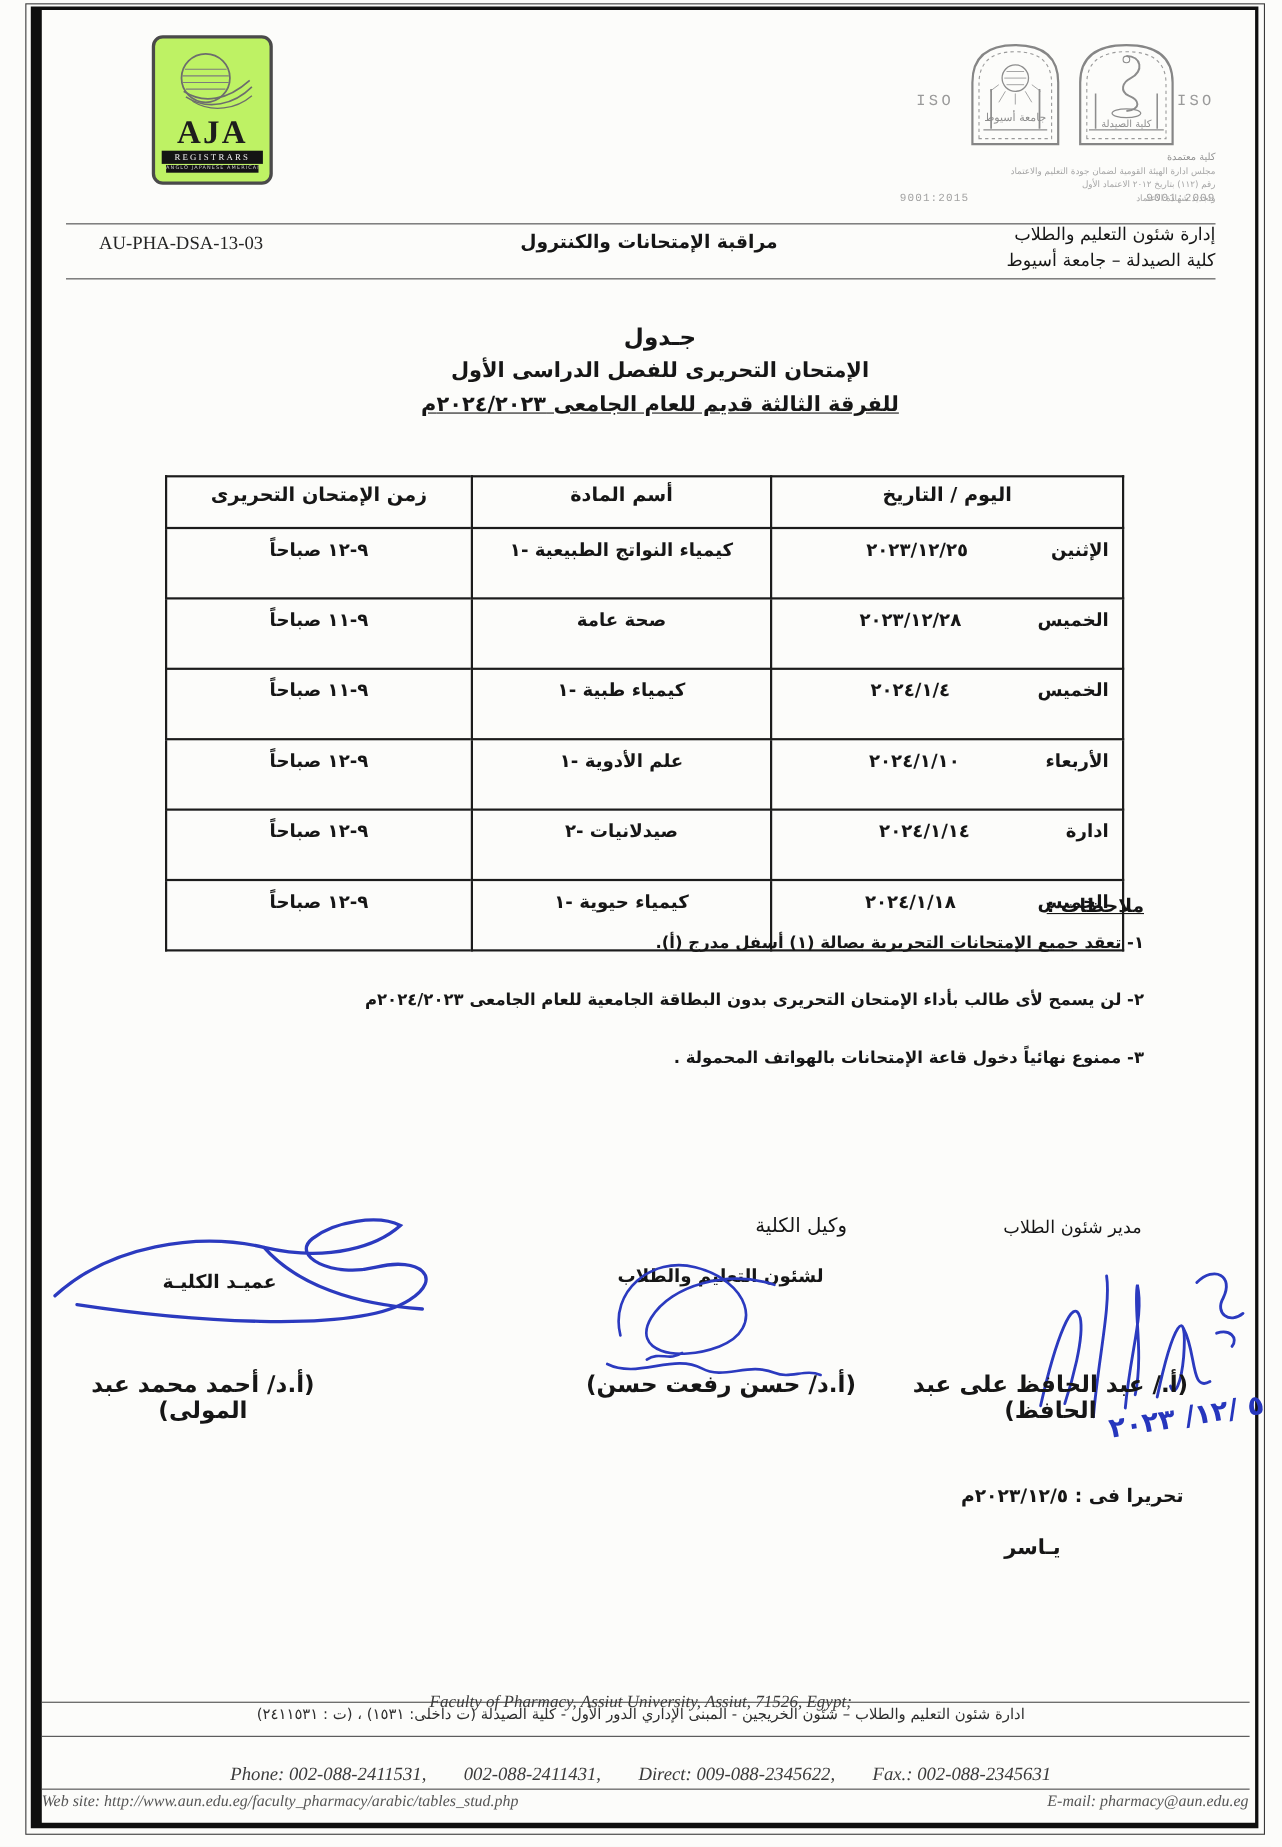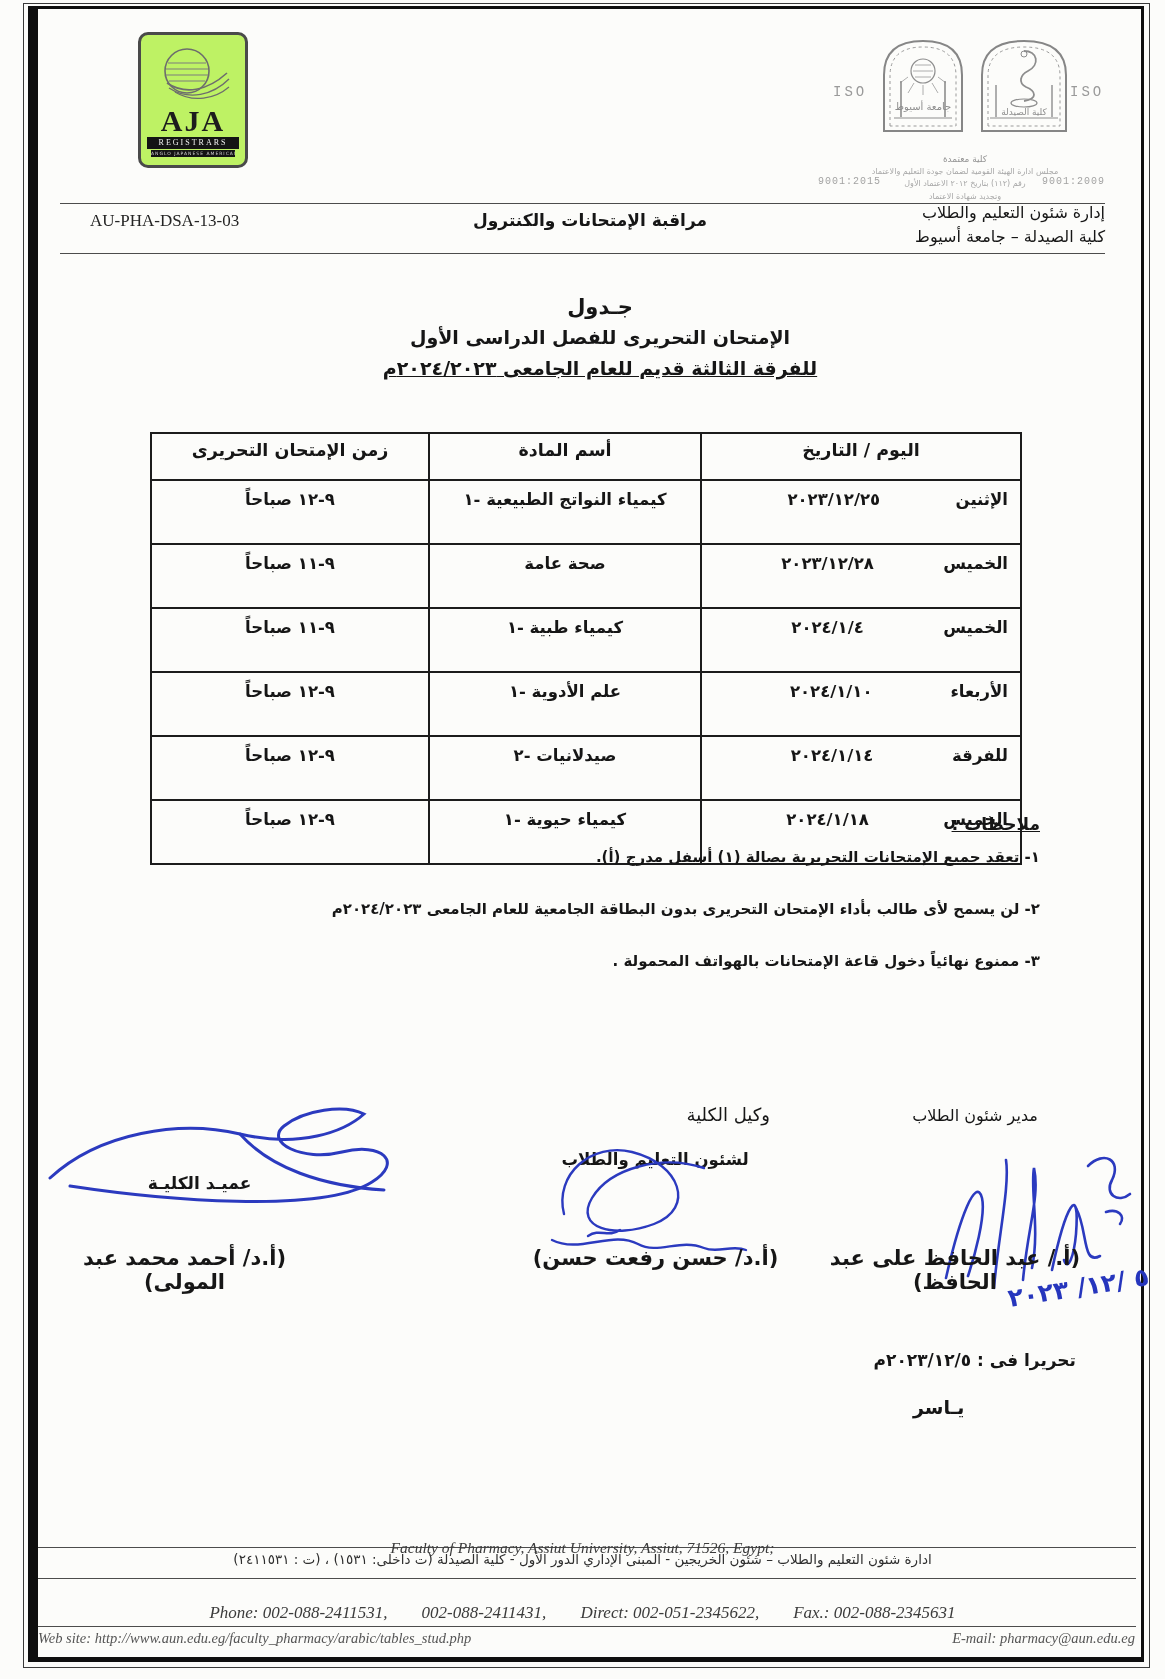--- a/index.html
+++ b/index.html
@@ -15,22 +15,22 @@
        background:#bef264;text-align:center;}
   .aja-word{margin-top:72px;font-family:"Liberation Serif",serif;font-weight:bold;
             font-size:30px;letter-spacing:2px;color:#1d1d1d;line-height:28px;}
   .aja-band{margin:2px 6px 0 6px;background:#141414;color:#f2f2f2;font-family:"Liberation Serif",serif;
             font-size:8px;letter-spacing:2px;line-height:12px;}
   .aja-subband{margin:1px 10px 0 10px;background:#141414;color:#cfcfcf;font-size:4.5px;
                letter-spacing:1px;line-height:7px;overflow:hidden;white-space:nowrap;}
   .aja-globe{position:absolute;left:14px;top:8px;}
   
   .iso-txt{font-family:"Liberation Mono",monospace;color:#9a9a9a;font-size:14px;letter-spacing:3px;}
-  .accr{left:825px;top:137px;width:280px;text-align:center;direction:rtl;color:#a7a7a7;
-        font-size:8px;line-height:12.5px;margin-top:16px;}
+  .accr{left:825px;top:137px;width:280px;text-align:right;direction:rtl;color:#a7a7a7;
+        font-size:8px;line-height:12.5px;}
   .accr .l0{font-size:9px;color:#949494;}
   .iso-code{font-family:"Liberation Mono",monospace;color:#a3a3a3;font-size:10px;letter-spacing:1px;}
   
   .rule{position:absolute;height:0;border-top:1.5px solid #4c4c4c;}
   .doc-code{left:90px;top:211px;font-family:"Liberation Serif",serif;font-size:17px;color:#242424;}
   .hdr-center{left:420px;top:210px;width:340px;text-align:center;font-weight:bold;font-size:17px;direction:rtl;}
   .hdr-right{right:60px;top:201px;text-align:right;direction:rtl;font-size:16px;line-height:24px;}
   
   .title{left:150px;top:272px;width:900px;text-align:center;direction:rtl;font-weight:bold;margin-top:20px;}
   .title .t1{font-size:21px;line-height:30px;}
@@ -48,21 +48,21 @@
   td.c-date .dt{flex:1;text-align:center;}
   td.c-subj,td.c-time{text-align:center;}
   
   .notes{right:125px;top:814px;width:760px;direction:rtl;text-align:right;font-weight:bold;}
   .notes-h{font-size:17px;text-decoration:underline;margin-bottom:12px;}
   .note{font-size:15px;margin-bottom:30px;line-height:22px;}
   
   .sig-title-r{left:880px;top:1106px;width:190px;text-align:center;font-size:16px;direction:rtl;}
   .sig-title-c1{left:580px;top:1104px;width:190px;text-align:right;font-weight:normal;font-size:18px;direction:rtl;}
   .sig-title-c2{left:545px;top:1150px;width:220px;text-align:center;font-weight:bold;font-size:16.5px;direction:rtl;}
-  .sig-title-l{left:112px;top:1156px;width:175px;text-align:center;font-weight:bold;font-size:17px;direction:rtl;margin-top:17px;}
+  .sig-title-l{left:112px;top:1156px;width:175px;text-align:center;font-weight:bold;font-size:17px;direction:rtl;}
   .sig-name{position:absolute;top:1246px;text-align:center;font-weight:bold;font-size:21px;direction:rtl;}
   .sig-name-r{left:805px;width:300px;}
   .sig-name-c{left:528px;width:255px;}
   .sig-name-l{left:42px;width:285px;}
   .hand-date{left:970px;top:1276px;width:180px;color:#2636bd;font-size:25px;
              transform:rotate(-9deg);direction:rtl;font-weight:bold;}
   .sig-svg{position:absolute;}
   .issued{right:89px;top:1350px;direction:rtl;font-weight:bold;font-size:17px;}
   .clerk{left:913px;top:1396px;width:125px;text-align:left;font-weight:bold;font-size:19px;direction:rtl;}
   
@@ -212,21 +212,21 @@
                 <span class="dt">٢٠٢٤/١/١٠</span>
               </span>
       </td>
       <td class="c-subj">علم الأدوية -١</td>
       <td class="c-time">٩-١٢ صباحاً</td>
     </tr>
 
     <tr>
       <td class="c-date">
         <span class="inner">
-                <span class="day">للفرقة</span>
+                <span class="day">ادارة</span>
                 <span class="dt">٢٠٢٤/١/١٤</span>
               </span>
       </td>
       <td class="c-subj">صيدلانيات -٢</td>
       <td class="c-time">٩-١٢ صباحاً</td>
     </tr>
 
     <tr>
       <td class="c-date">
         <span class="inner">
@@ -288,20 +288,20 @@
   <div class="abs issued">تحريرا فى : ٢٠٢٣/١٢/٥م</div>
   <div class="abs clerk">يـاسر</div>
 
   <div class="rule" style="left:38px;top:1547px;width:1098px;"></div>
   <div class="abs f-ar">ادارة شئون التعليم والطلاب – شئون الخريجين - المبنى الإداري الدور الأول - كلية الصيدلة (ت داخلى: ١٥٣١) ، (ت : ٢٤١١٥٣١)</div>
   <div class="rule" style="left:38px;top:1578px;width:1098px;"></div>
   <div class="abs f-en1">Faculty of Pharmacy, Assiut University, Assiut, 71526, Egypt;</div>
   <div class="abs f-en2">
     <span>Phone: 002-088-2411531,</span>
     <span>002-088-2411431,</span>
-    <span>Direct: 002-051-2345622,</span>
+    <span>Direct: 009-088-2345622,</span>
     <span>Fax.: 002-088-2345631</span>
   </div>
   <div class="rule" style="left:38px;top:1626px;width:1098px;"></div>
   <div class="abs f-web">Web site: http://www.aun.edu.eg/faculty_pharmacy/arabic/tables_stud.php</div>
   <div class="abs f-email">E-mail: pharmacy@aun.edu.eg</div>
 
 </div>
 
 </body></html>

